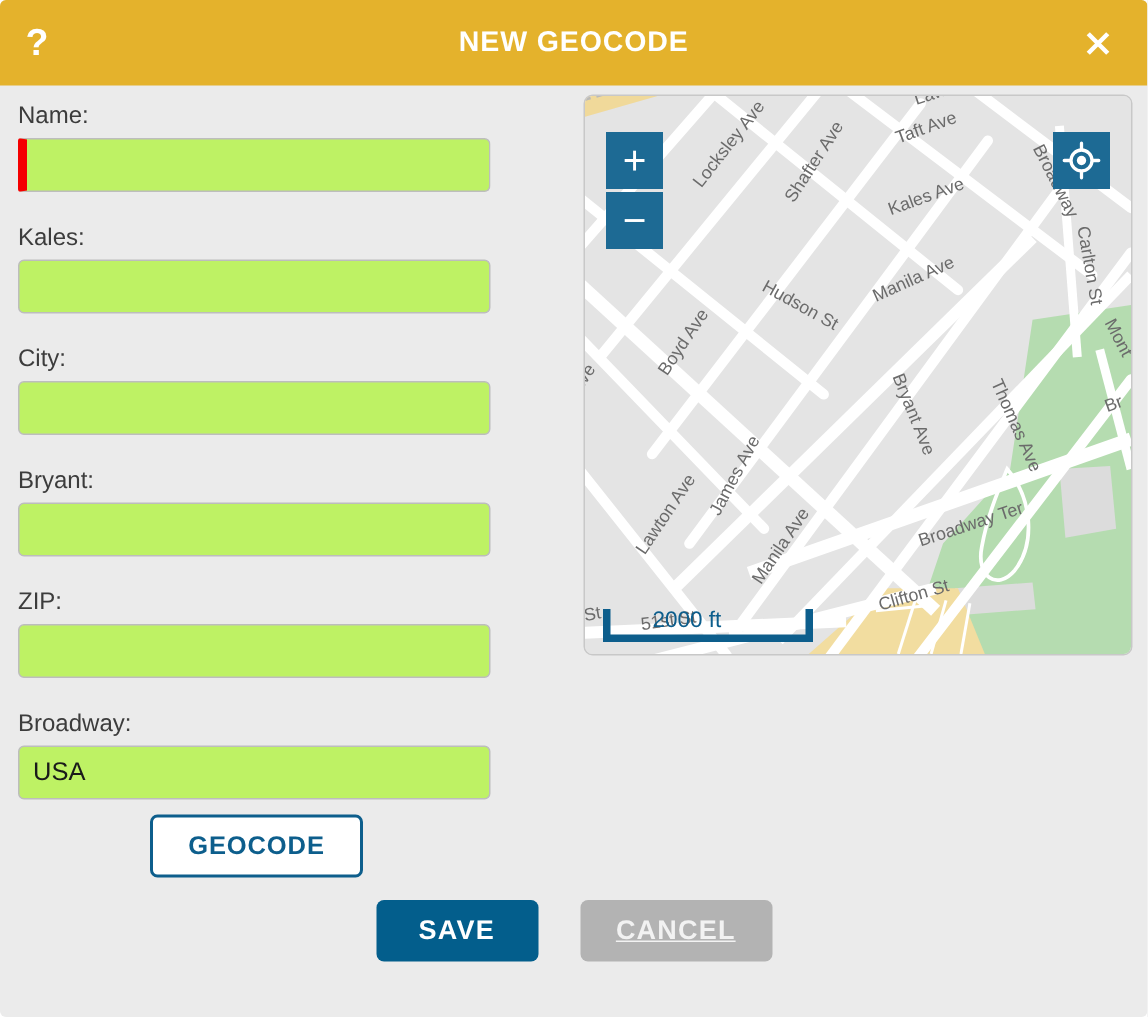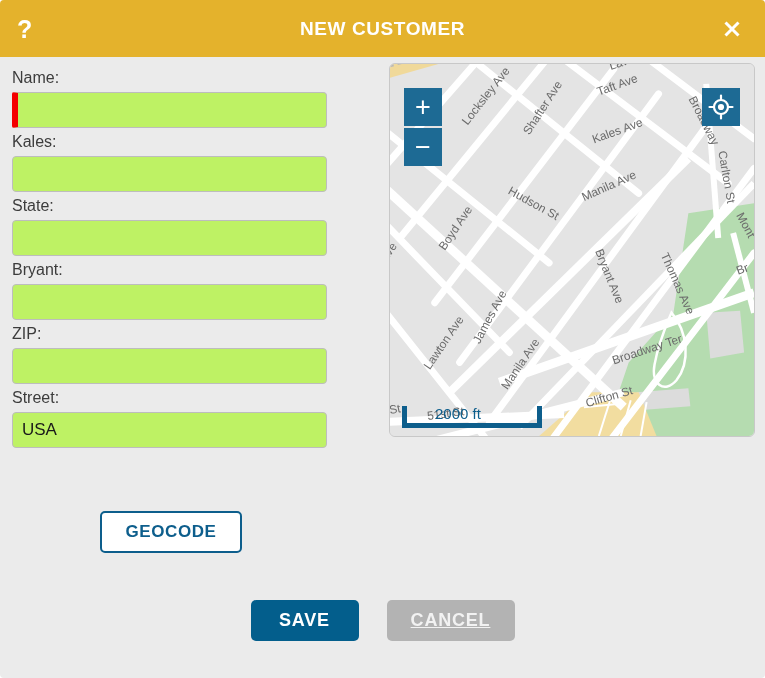--- a/index.html
+++ b/index.html
@@ -80,21 +80,21 @@
     top: 68px;
     width: 318px;
   }
   .field-label {
     font-size: 16px;
     color: #3c3c3c;
     margin: 0 0 4px 0;
     line-height: 20px;
     user-select: none;
   }
-  .field-group { margin-bottom: 4px; }
+  .field-group { margin-bottom: 21px; }
 
   .text-input {
     display: block;
     box-sizing: border-box;
     width: 315px;
     height: 36px;
     background: #bef264;
     border: 1px solid #bdbdbd;
     border-radius: 4px;
     font-size: 17px;
@@ -122,20 +122,21 @@
     background: #ffffff;
     border: 2px solid #0d5e8c;
     border-radius: 5px;
     color: #0d5e8c;
     font-size: 17px;
     font-weight: bold;
     letter-spacing: 0.6px;
     padding: 9px 23px;
     cursor: pointer;
     font-family: "Liberation Sans", sans-serif;
+    margin-top: 32px;
   }
 
   
   .map-wrap {
     position: absolute;
     left: 389px;
     top: 63px;
     width: 366px;
     height: 374px;
     border: 1px solid #c8c8c8;
@@ -233,57 +234,57 @@
     fill: #6b6b6b;
   }
 </style>
 </head>
 <body>
 
 <div class="dialog">
 
   <div class="titlebar">
     <div class="help-btn">?</div>
-    <div class="title-text">NEW CUSTOMER</div>
+    <div class="title-text">NEW GEOCODE</div>
     <div class="close-btn">
       <svg width="20" height="20" viewBox="0 0 20 20" aria-hidden="true">
         <path d="M3.5 3.5 L16.5 16.5 M16.5 3.5 L3.5 16.5" stroke="#ffffff" stroke-width="3" stroke-linecap="butt"></path>
       </svg>
     </div>
   </div>
 
   <div class="form-col">
 
     <div class="field-group">
       <div class="field-label">Name:</div>
       <input class="text-input required" type="text" value="" style="">
     </div>
 
     <div class="field-group">
       <div class="field-label">Kales:</div>
       <input class="text-input" type="text" value="" style="">
     </div>
 
     <div class="field-group">
-      <div class="field-label">State:</div>
+      <div class="field-label">City:</div>
       <input class="text-input" type="text" value="" style="">
     </div>
 
     <div class="field-group">
       <div class="field-label">Bryant:</div>
       <input class="text-input" type="text" value="" style="">
     </div>
 
     <div class="field-group">
       <div class="field-label">ZIP:</div>
       <input class="text-input" type="text" value="" style="">
     </div>
 
     <div class="field-group">
-      <div class="field-label">Street:</div>
+      <div class="field-label">Broadway:</div>
       <input class="text-input" type="text" value="USA" style="">
     </div>
 
   </div>
 
   <div class="geocode-row">
     <button class="geocode-btn">GEOCODE</button>
   </div>
 
   <div class="map-wrap">

